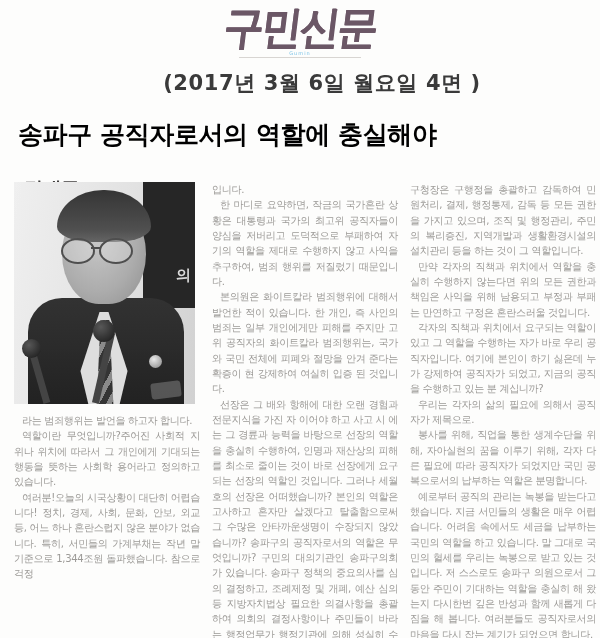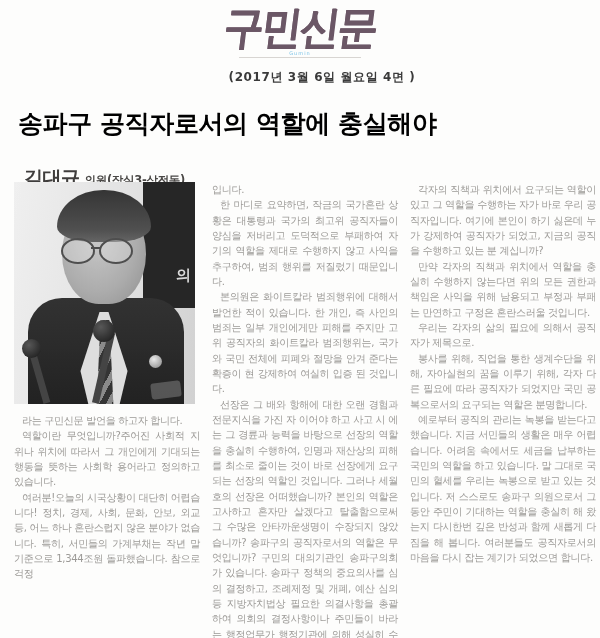--- a/index.html
+++ b/index.html
@@ -47,21 +47,21 @@
     margin-top: 2px;
     height: 7px;
   }
   .masthead-rule {
     width: 122px;
     height: 1px;
     background: #d8d5d2;
     margin: 0 auto 11px auto;
   }
   .masthead-date {
-    font-size: 12px;
+    font-size: 21px;
     font-weight: bold;
     color: #3a3a3a;
     letter-spacing: 0.6px;
     font-family: "DejaVu Sans", "Liberation Sans", sans-serif;
     padding-left: 44px;
   }
 
   
   .headline-wrap {
     margin-top: 22px;
@@ -283,39 +283,40 @@
         <div class="photo-hair"></div>
         <div class="photo-glass l"></div>
         <div class="photo-glass r"></div>
         <div class="photo-glass-bridge"></div>
         <div class="mic mic1"></div>
         <div class="mic-head mic1h"></div>
         <div class="mic mic2"></div>
         <div class="mic-head mic2h"></div>
       </div>
       <div class="body-text">
-          <p>라는 구민신문 발언을 하고자 합니다.</p>
+          <p>라는 범죄행위는 발언을 하고자 합니다.</p>
           <p>역할이란 무엇입니까?주어진 사회적 지위나 위치에 따라서 그 개인에게 기대되는 행동을 뜻하는 사회학 용어라고 정의하고 있습니다.</p>
           <p>여러분!오늘의 시국상황이 대단히 어렵습니다! 정치, 경제, 사회, 문화, 안보, 외교 등, 어느 하나 혼란스럽지 않은 분야가 없습니다. 특히, 서민들의 가계부채는 작년 말 기준으로 1,344조원 돌파했습니다. 참으로 걱정</p>
         </div>
     </div>
 
     <div class="col">
       <div class="body-text">
           <p class="noindent">입니다.</p>
           <p>한 마디로 요약하면, 작금의 국가혼란 상황은 대통령과 국가의 최고위 공직자들이 양심을 저버리고 도덕적으로 부패하여 자기의 역할을 제대로 수행하지 않고 사익을 추구하여, 범죄 행위를 저질렀기 때문입니다.</p>
           <p>본의원은 화이트칼라 범죄행위에 대해서 발언한 적이 있습니다. 한 개인, 즉 사인의 범죄는 일부 개인에게만 피해를 주지만 고위 공직자의 화이트칼라 범죄행위는, 국가와 국민 전체에 피폐와 절망을 안겨 준다는 확증이 현 강제하여 여실히 입증 된 것입니다.</p>
           <p>선장은 그 배와 항해에 대한 오랜 경험과 전문지식을 가진 자 이어야 하고 사고 시 에는 그 경륜과 능력을 바탕으로 선장의 역할을 충실히 수행하여, 인명과 재산상의 피해를 최소로 줄이는 것이 바로 선장에게 요구되는 선장의 역할인 것입니다. 그러나 세월호의 선장은 어떠했습니까? 본인의 역할은 고사하고 혼자만 살겠다고 탈출함으로써 그 수많은 안타까운생명이 수장되지 않았습니까? 송파구의 공직자로서의 역할은 무엇입니까? 구민의 대의기관인 송파구의회가 있습니다. 송파구 정책의 중요의사를 심의 결정하고, 조례제정 및 개폐, 예산 심의 등 지방자치법상 필요한 의결사항을 총괄하여 의회의 결정사항이나 주민들이 바라는 행정업무가 행정기관에 의해 성실히 수행되고 있는지를 감시, 감독, 확인하는 것이 그 역할인 것입니다.</p>
         </div>
     </div>
 
     <div class="col">
       <div class="body-text">
+          <p class="noindent">구청장은 구행정을 총괄하고 감독하여 민원처리, 결제, 행정통제, 감독 등 모든 권한을 가지고 있으며, 조직 및 행정관리, 주민의 복리증진, 지역개발과 생활환경시설의 설치관리 등을 하는 것이 그 역할입니다.</p>
+          <p>만약 각자의 직책과 위치에서 역할을 충실히 수행하지 않는다면 위의 모든 권한과 책임은 사익을 위해 남용되고 부정과 부패는 만연하고 구정은 혼란스러울 것입니다.</p>
           <p>각자의 직책과 위치에서 요구되는 역할이 있고 그 역할을 수행하는 자가 바로 우리 공직자입니다. 여기에 본인이 하기 싫은데 누가 강제하여 공직자가 되었고, 지금의 공직을 수행하고 있는 분 계십니까?</p>
-          <p>만약 각자의 직책과 위치에서 역할을 충실히 수행하지 않는다면 위의 모든 권한과 책임은 사익을 위해 남용되고 부정과 부패는 만연하고 구정은 혼란스러울 것입니다.</p>
           <p>우리는 각자의 삶의 필요에 의해서 공직자가 제목으로.</p>
-          <p>봉사를 위해, 직업을 통한 생계수단을 위해, 자아실현의 꿈을 이루기 위해, 각자 다른 필요에 따라 공직자가 되었지만 국민 공복으로서의 요구되는 역할은 분명합니다.</p>
+          <p>봉사를 위해, 직업을 통한 생계수단을 위해, 자아실현의 꿈을 이루기 위해, 각자 다른 필요에 따라 공직자가 되었지만 국민 공복으로서의 납부하는 역할은 분명합니다.</p>
           <p>예로부터 공직의 관리는 녹봉을 받는다고 했습니다. 지금 서민들의 생활은 매우 어렵습니다. 어려움 속에서도 세금을 납부하는 국민의 역할을 하고 있습니다. 말 그대로 국민의 혈세를 우리는 녹봉으로 받고 있는 것입니다. 저 스스로도 송파구 의원으로서 그동안 주민이 기대하는 역할을 충실히 해 왔는지 다시한번 깊은 반성과 함께 새롭게 다짐을 해 봅니다. 여러분들도 공직자로서의 마음을 다시 잡는 계기가 되었으면 합니다.</p>
         </div>
     </div>
 
   </div>
 </div>
 
 </body></html>

